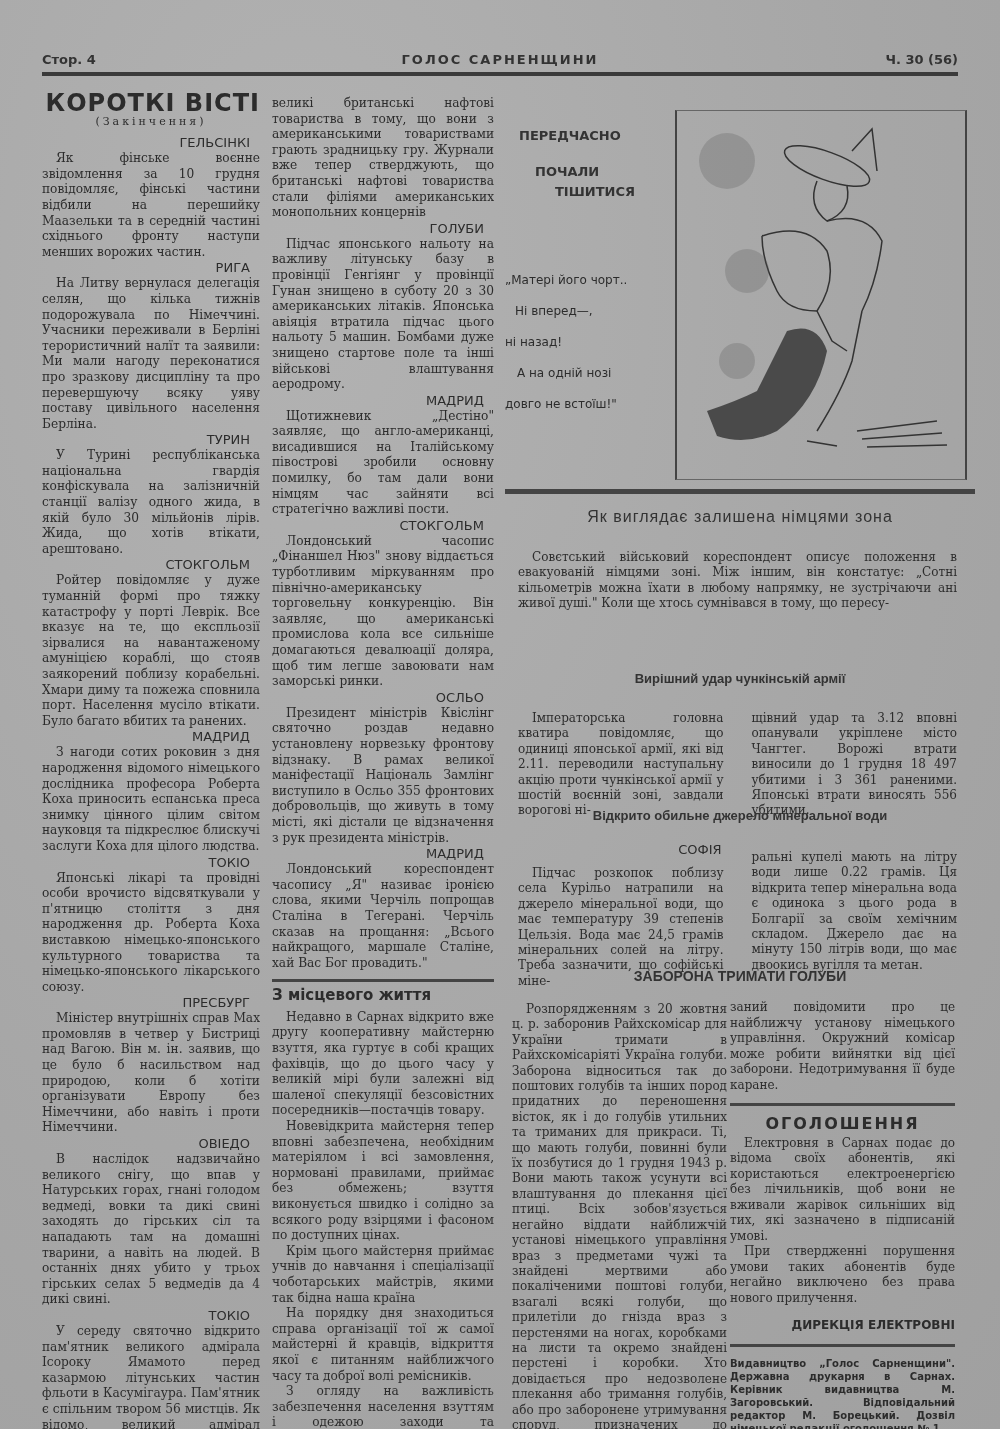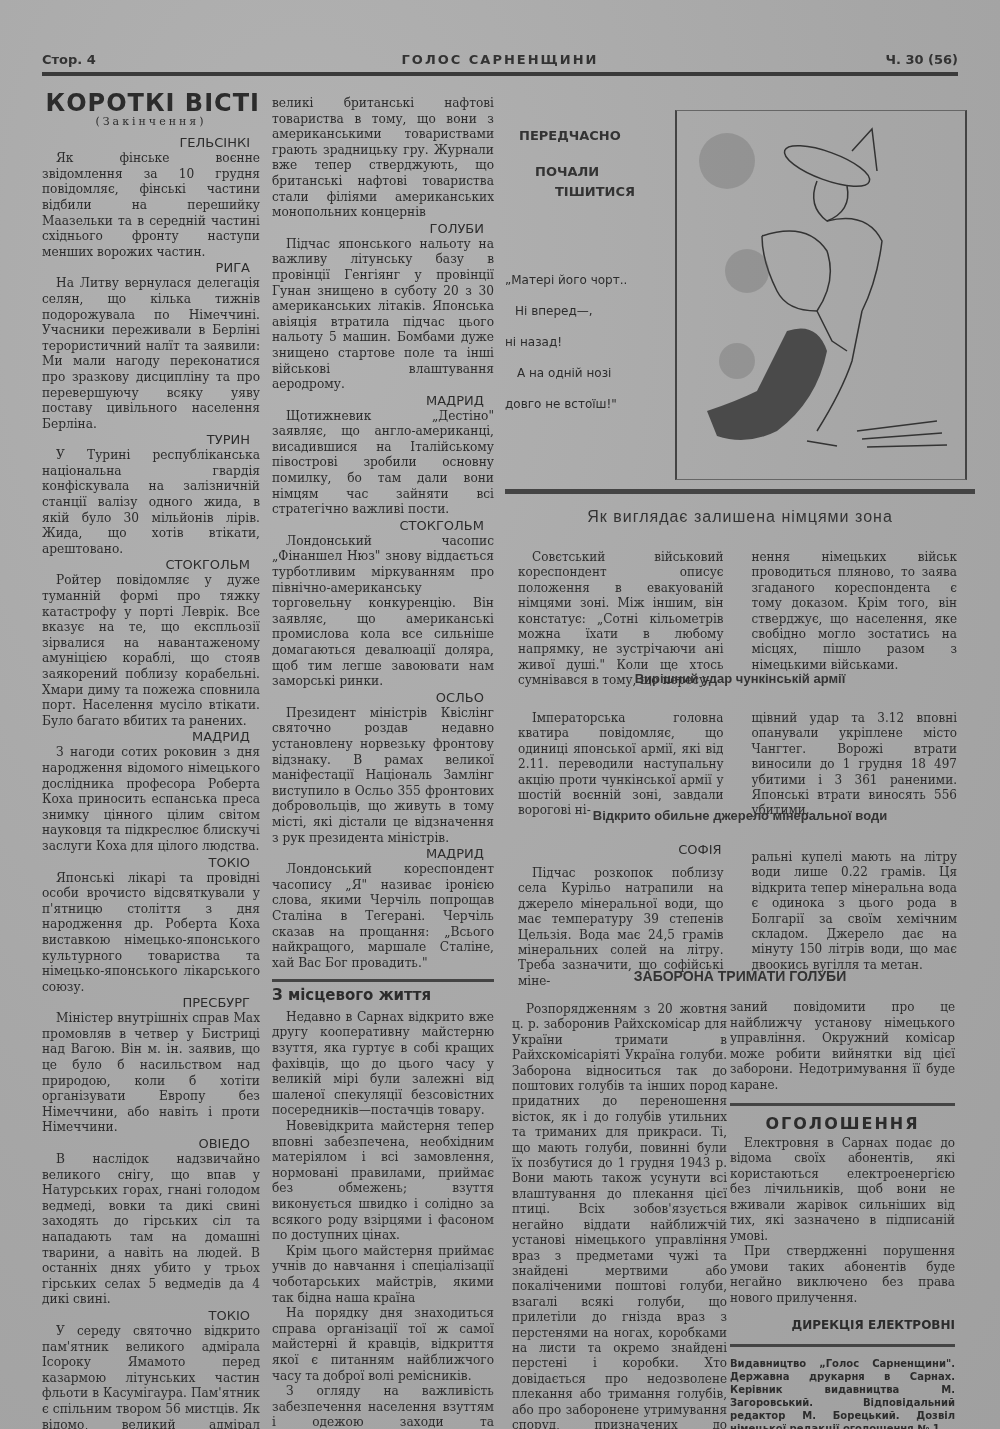--- a/index.html
+++ b/index.html
@@ -138,23 +138,20 @@
       </svg>
     </div>
   </div>
   <div class="cart-rule"></div>
 
   <div class="art-h" style="left:505px;top:508px;width:470px;font-size:16px;font-weight:normal;letter-spacing:1px">Як виглядає залишена німцями зона</div>
   <div class="two" style="left:510px;top:542px;width:455px">
     <div>
         <p>Совєтський військовий кореспондент описує положення в евакуованій німцями зоні. Між іншим, він констатує: „Сотні кільометрів можна їхати в любому напрямку, не зустрічаючи ані живої душі." Коли ще хтось сумнівався в тому, що пересу-</p>
       </div>
-    <div>
-        <p style="text-indent:0">нення німецьких військ проводиться пляново, то заява згаданого кореспондента є тому доказом. Крім того, він стверджує, що населення, яке свобідно могло зостатись на місцях, пішло разом з німецькими військами.</p>
-      </div>
   </div>
 
   <div class="art-h" style="left:505px;top:671px;width:470px;font-size:13px">Вирішний удар чункінській армії</div>
   <div class="two" style="left:510px;top:703px;width:455px">
     <div>
         <p>Імператорська головна кватира повідомляє, що одиниці японської армії, які від 2.11. переводили наступальну акцію проти чункінської армії у шостій воєнній зоні, завдали ворогові ні-</p>
       </div>
     <div>
         <p style="text-indent:0">щівний удар та 3.12 вповні опанували укріплене місто Чангтег. Ворожі втрати виносили до 1 грудня 18 497 убитими і 3 361 раненими. Японські втрати виносять 556 убитими.</p>
       </div>

